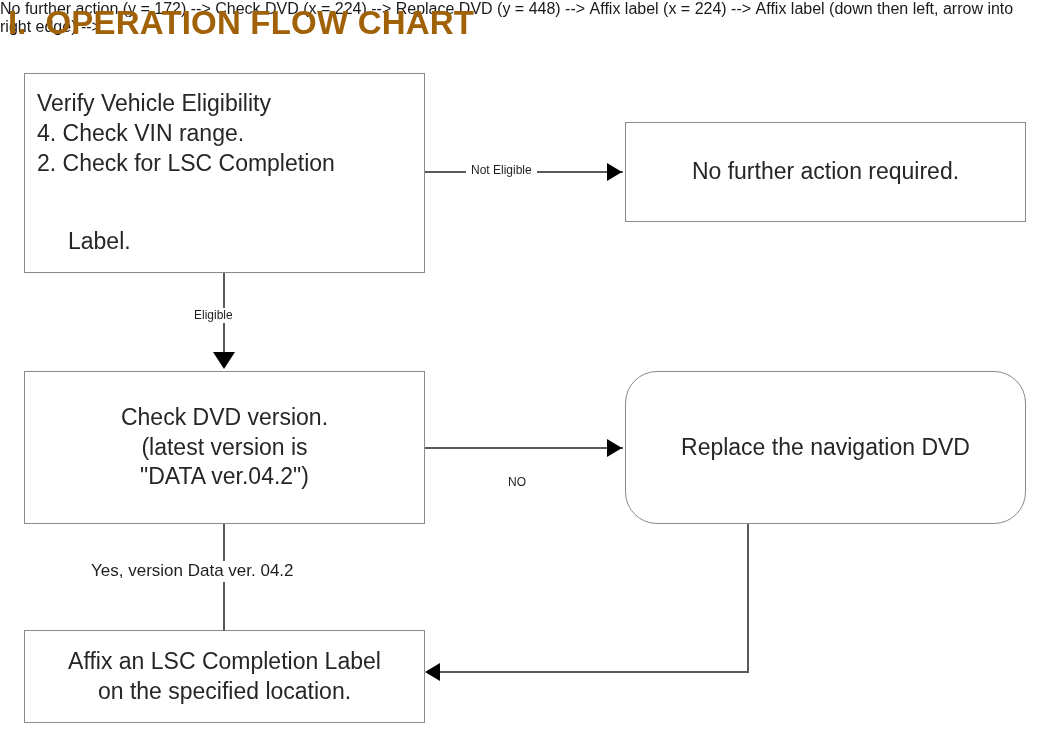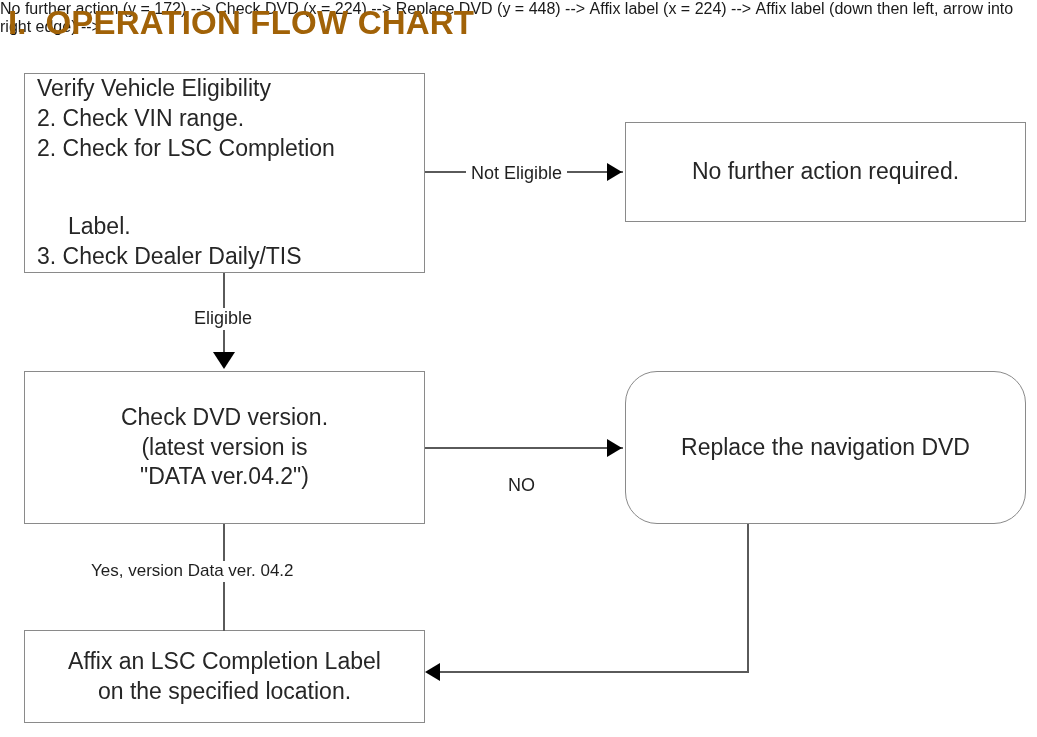--- a/index.html
+++ b/index.html
@@ -95,44 +95,43 @@
     border-left: 11px solid transparent;
     border-right: 11px solid transparent;
     border-top: 17px solid #000000;
   }
 
   
   .edge-label {
     position: absolute;
     background: #ffffff;
     color: #1f1f1f;
-    font-size: 18px;
+    font-size: 12px;
     white-space: nowrap;
     padding: 1px 5px;
     line-height: 1.1;
   }
   .edge-label.big { font-size: 17px; }
 </style>
 </head>
 <body>
 
 <div id="page">
 
   
   <div id="chart-title">I.  OPERATION FLOW CHART</div>
 
   
 
   
   <div class="node left-align" id="node-verify">
     <div class="line">Verify Vehicle Eligibility</div>
-    <div class="line">2. Check VIN range.</div>
+    <div class="line">4. Check VIN range.</div>
     <div class="line">2. Check for LSC Completion</div>
     <div class="line indent">Label.</div>
-    <div class="line">3. Check Dealer Daily/TIS</div>
   </div>
 
   
   <div class="node center-align" id="node-noaction">
     <div class="line">No further action required.</div>
   </div>
 
   
   <div class="node center-align" id="node-checkdvd">
     <div class="line">Check DVD version.</div>

